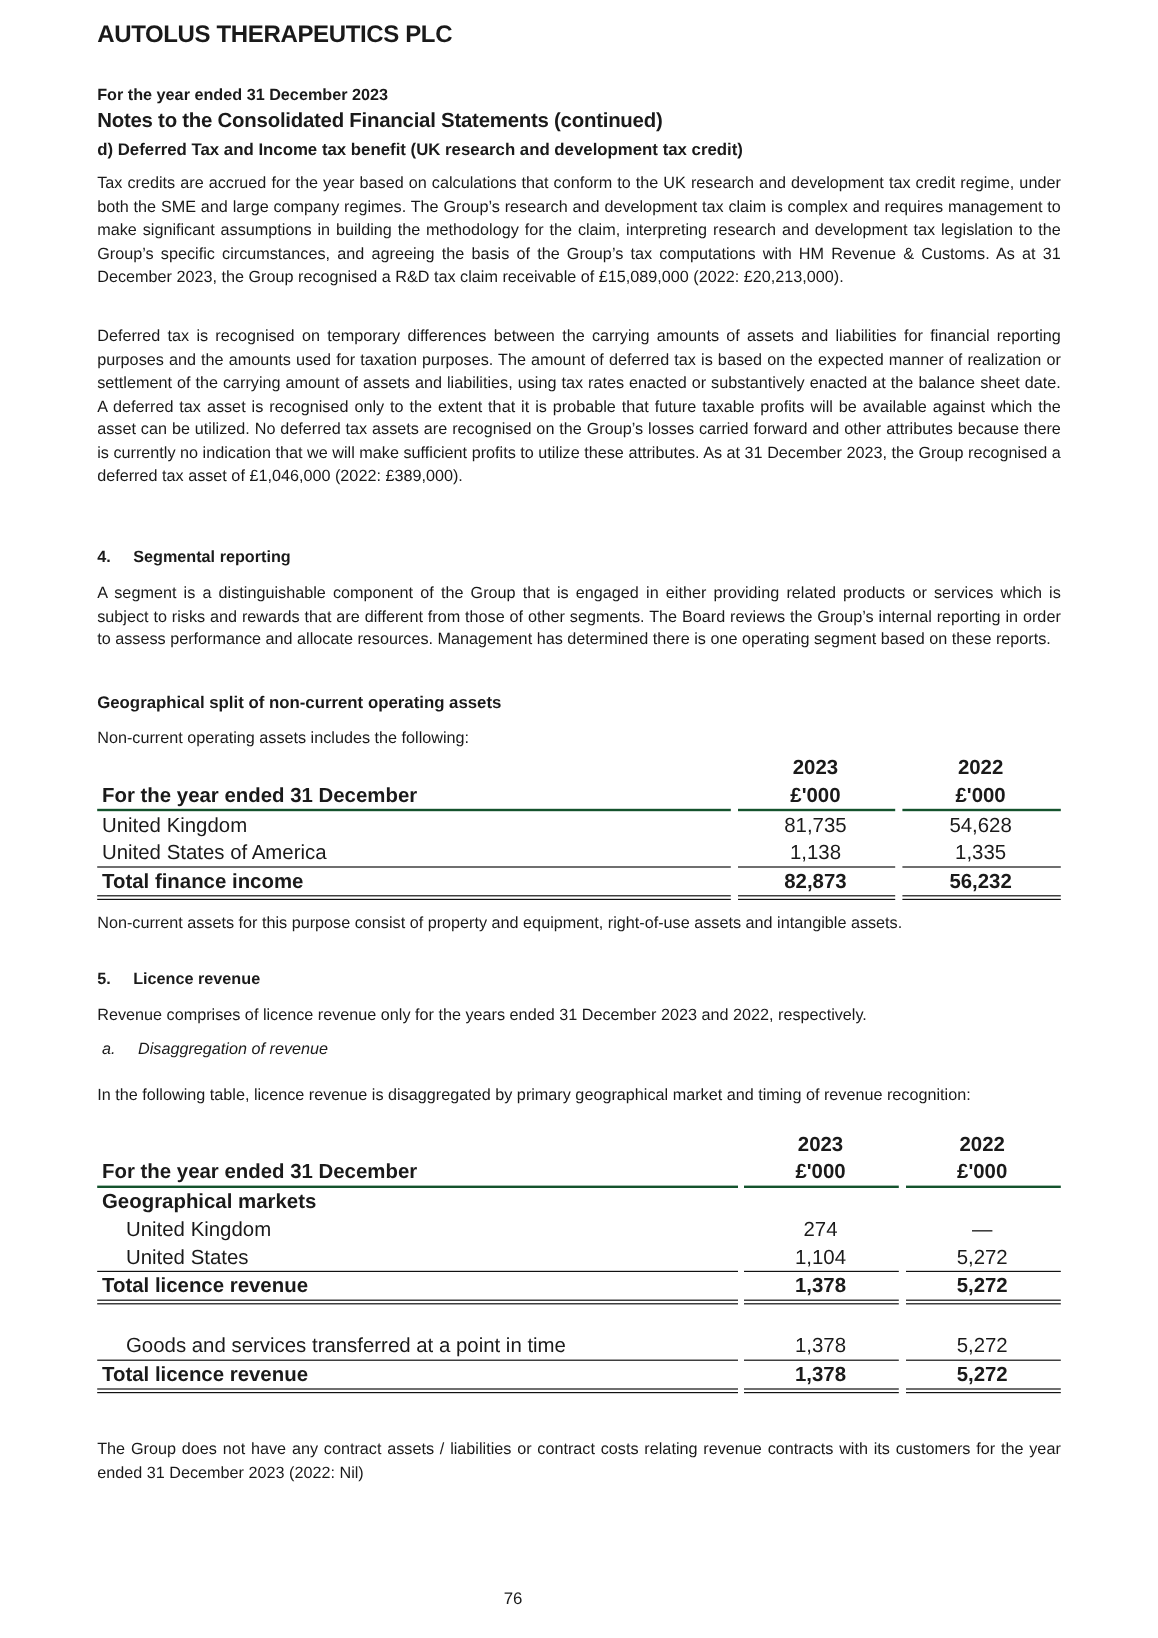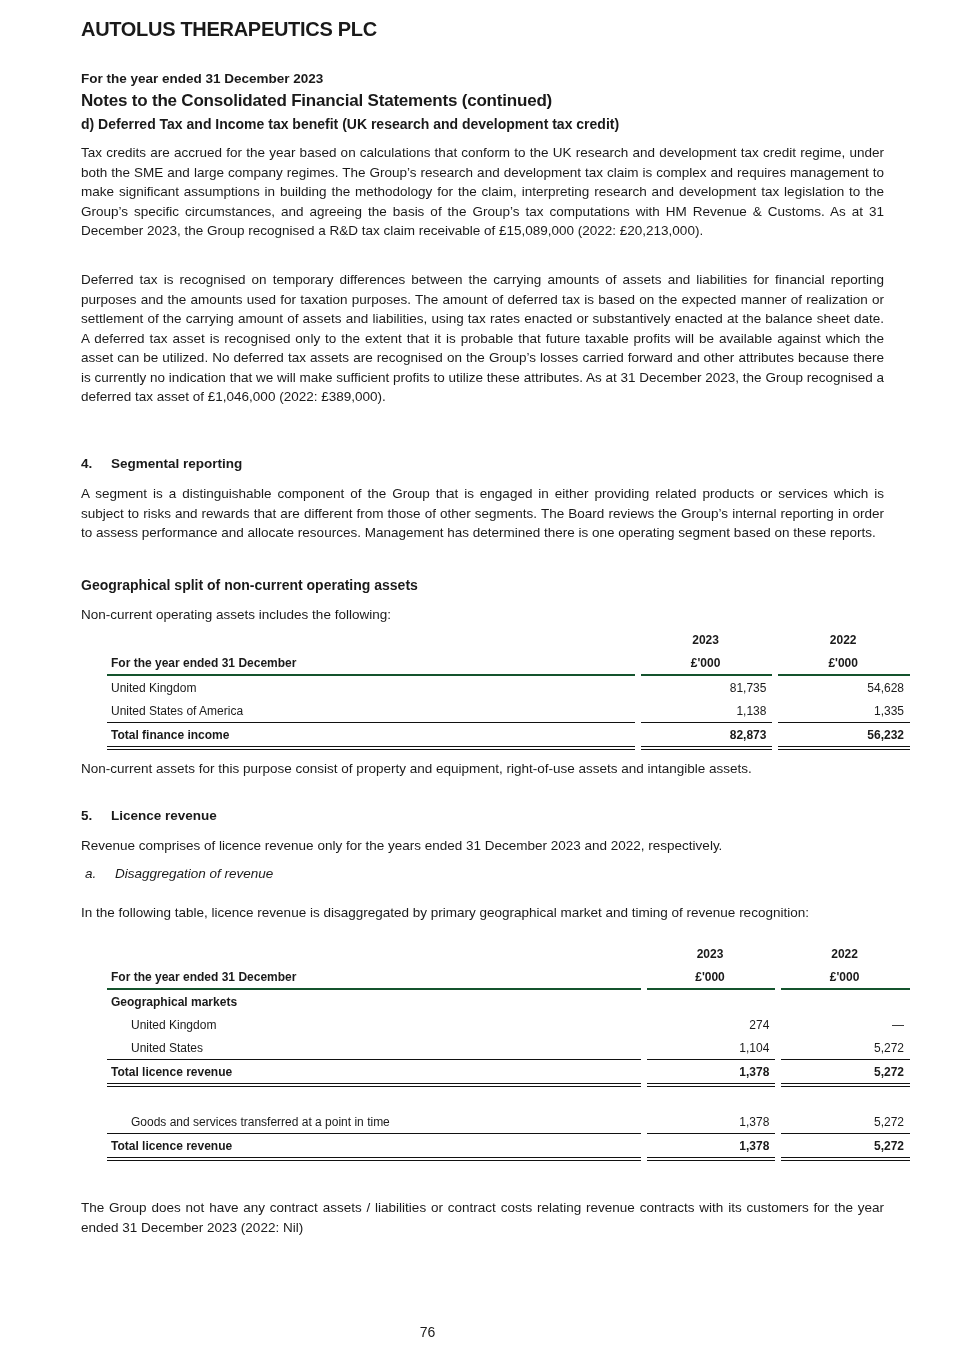--- a/index.html
+++ b/index.html
@@ -18,27 +18,26 @@
     text-align: justify; margin: 0;
   }
   .para.nojust { text-align: left; }
   .sec-h { position: absolute; left: 0; font-size: 13.5px; font-weight: bold; }
   .sec-h .num { display: inline-block; width: 30px; }
   .italic-h { position: absolute; left: 4px; font-size: 13.5px; font-style: italic; }
   .italic-h .num { display: inline-block; width: 30px; }
 
   table.fin {
     position: absolute; left: 0; width: 803px; border-collapse: separate; border-spacing: 0;
-    font-size: 12px;
-    margin-left: 26px;
+    font-size: 17px;
   }
   table.fin td { padding: 0 4px; height: 23px; vertical-align: middle; }
   table.fin td.lbl { width: 522px; }
   table.fin td.gap { width: 6px; padding: 0; }
-  table.fin td.num { width: 122px; text-align: right; padding-right: 6px; }
+  table.fin td.num { width: 122px; text-align: center; padding-right: 6px; }
   table.fin td.yr { text-align: center; font-weight: bold; }
   table.fin tr.hdr td.b { border-bottom: 2px solid #14532d; }
   table.fin tr.top td.b { border-bottom: 1.5px solid #111; }
   table.fin tr.total td { font-weight: bold; }
   table.fin tr.total td.b { border-bottom: 4px double #111; }
   table.fin td.indent { padding-left: 24px; }
   table.fin tr.bold td { font-weight: bold; }
   .pagenum { position: absolute; top: 1324px; left: 0; width: 855px; text-align: center; font-size: 14px; }
 </style>
 </head>

